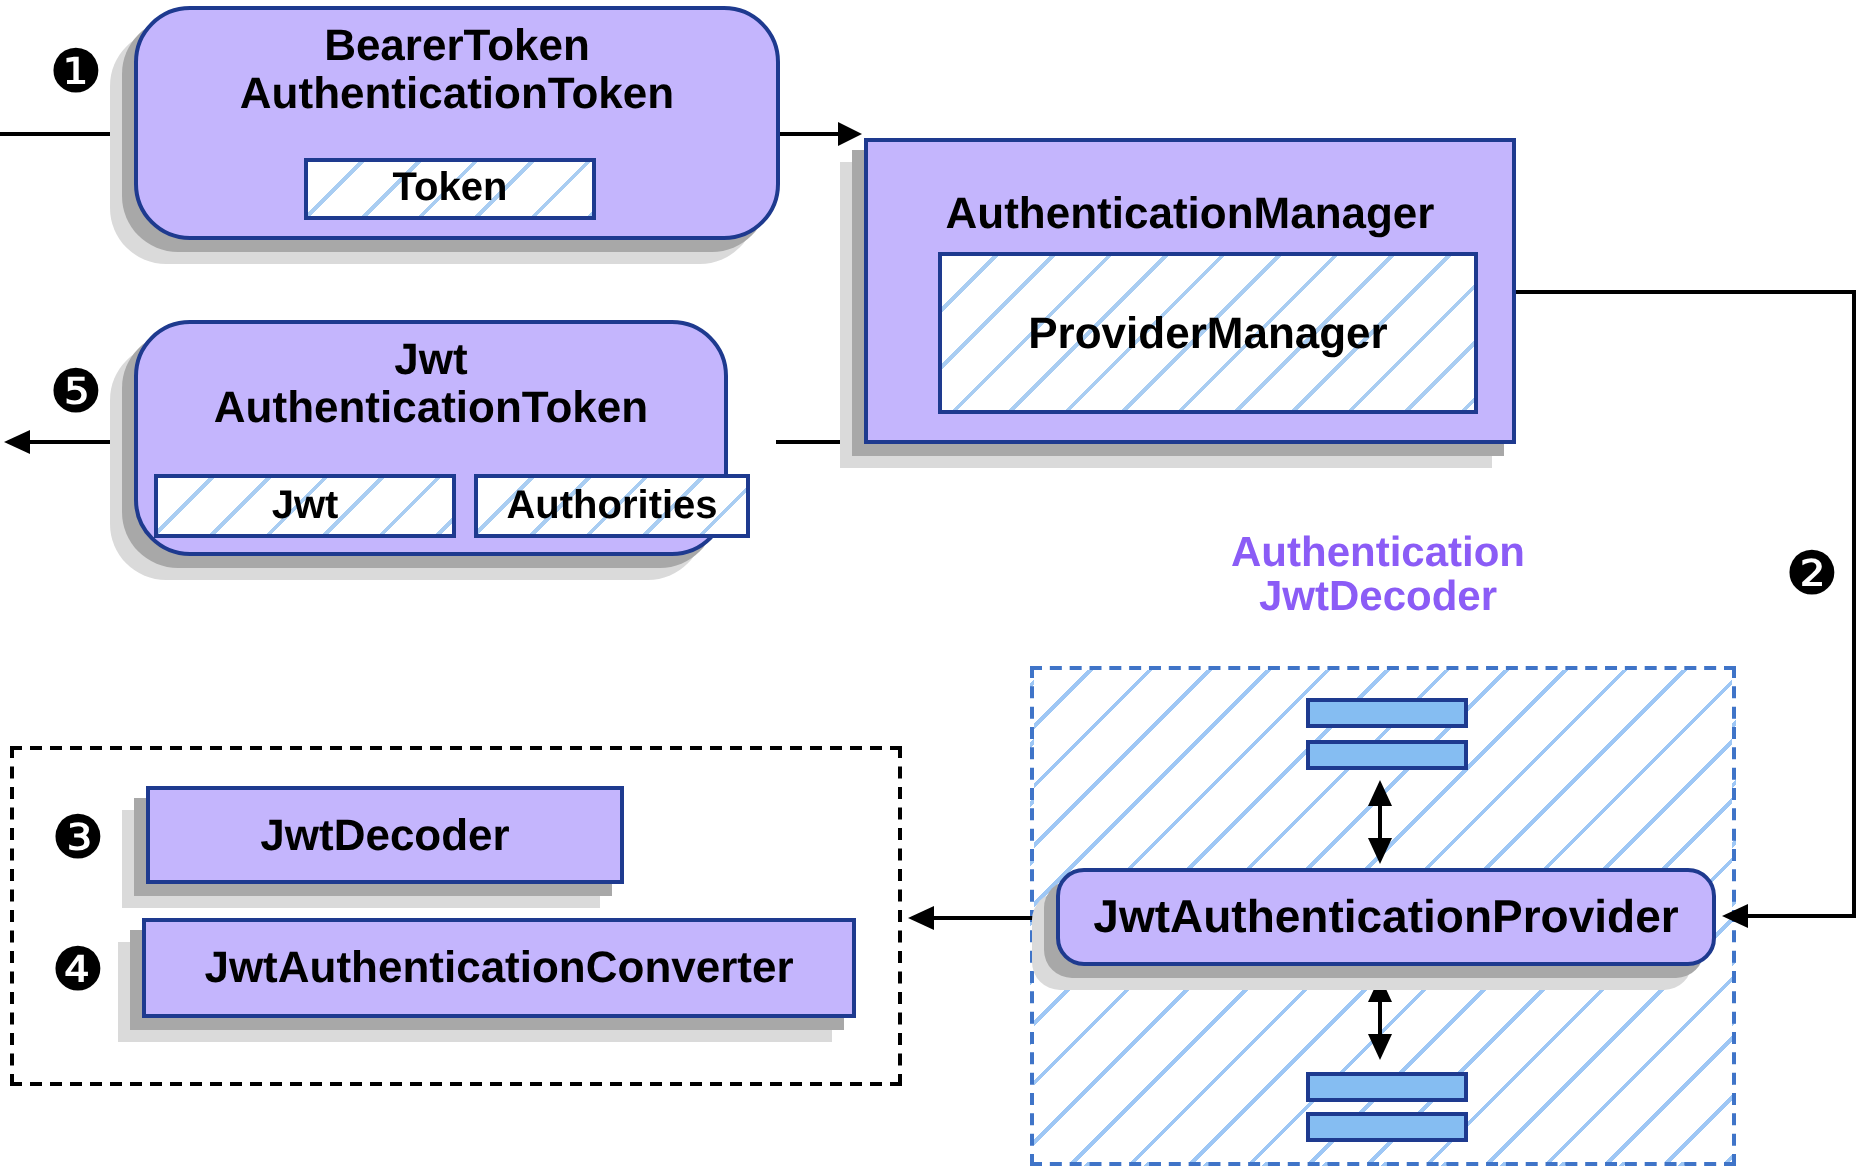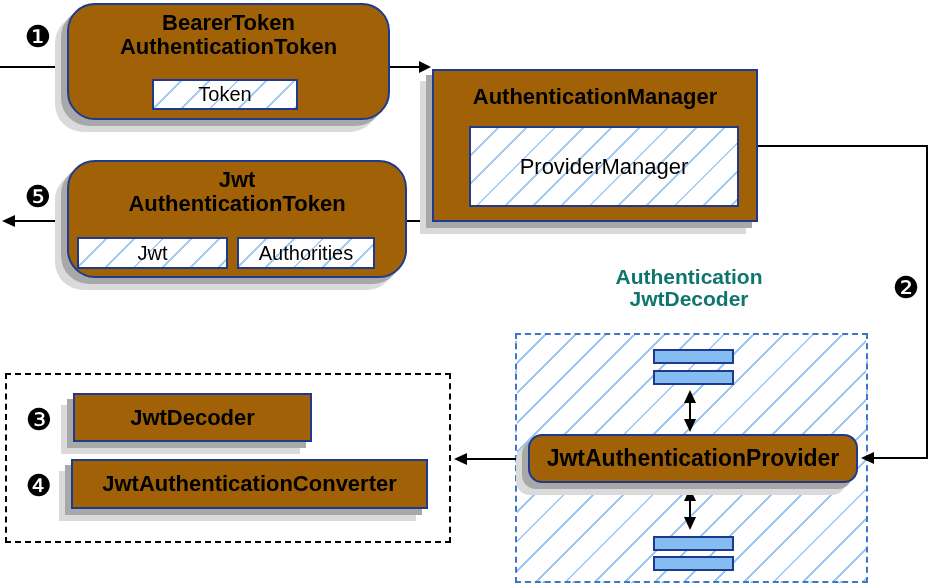--- a/index.html
+++ b/index.html
@@ -3,42 +3,42 @@
 <meta charset="utf-8">
 <style>
   html,body{margin:0;padding:0;background:#fff;}
   body{font-family:"Liberation Sans", sans-serif;}
   .canvas{
     position:relative;width:932px;height:584px;background:#fff;overflow:hidden;
   }
   
   .node{
     position:absolute;box-sizing:border-box;
-    background:#a16207;border:2px solid #1e3a8f;
+    background:#c4b5fd;border:2px solid #1e3a8f;
     box-shadow:-6px 6px 0 #a8a8a8,-12px 12px 0 #dadada;
     color:#000;
   }
   .rounded{border-radius:28px;}
   .node-title{
     font-weight:bold;font-size:22px;line-height:24px;text-align:center;
     padding-top:6px;letter-spacing:0;
   }
-  .node-title.single{padding-top:14px;}
+  .node-title.single{padding-top:14px;margin-top:10px;}
   .center-label{
     display:flex;align-items:center;justify-content:center;
     font-weight:bold;height:100%;
   }
   
   .field{
     position:absolute;box-sizing:border-box;
     background-color:#fff;
     background-image:repeating-linear-gradient(135deg,transparent 0 18px,#a9cdf2 18px 20px);
     border:2px solid #1e3a8f;
     display:flex;align-items:center;justify-content:center;
-    font-weight:normal;font-size:20px;color:#000;
+    font-weight:bold;font-size:20px;color:#000;
   }
   
   .providers-box{
     position:absolute;box-sizing:border-box;
     left:515px;top:333px;width:353px;height:250px;
     border:2px dashed #3f74c8;
     background-color:#fff;
     background-image:repeating-linear-gradient(135deg,transparent 0 19px,#9ec7f5 19px 21px);
   }
   .decoder-box{
@@ -53,21 +53,21 @@
   }
   
   .badge{
     position:absolute;transform:translate(-50%,-50%);
     font-family:"DejaVu Sans", sans-serif;
     font-size:30px;line-height:1;color:#000;
   }
   
   .group-label{
     position:absolute;font-weight:bold;font-size:21px;line-height:22px;
-    text-align:center;color:#0f766e;
+    text-align:center;color:#8b5cf6;
   }
   
   .connectors{
     position:absolute;left:0;top:0;width:932px;height:584px;
     pointer-events:none;
   }
   .connectors line, .connectors polyline{stroke:#000;stroke-width:2;fill:none;}
   .connectors polygon{fill:#000;stroke:none;}
 </style>
 </head>
@@ -119,21 +119,21 @@
       <span>AuthenticationToken</span>
     </div>
     <div class="field" style="left:83px;top:74px;width:146px;height:31px;">Token</div>
   </div>
 
   <div class="node" style="left:432px;top:69px;width:326px;height:153px;">
     <div class="node-title single">AuthenticationManager</div>
     <div class="field" style="left:35px;top:55px;width:270px;height:81px;font-size:22px;">ProviderManager</div>
   </div>
 
-  <div class="node rounded" style="left:67px;top:160px;width:340px;height:118px;">
+  <div class="node rounded" style="left:67px;top:160px;width:297px;height:118px;">
     <div class="node-title">
       <span>Jwt</span><br>
       <span>AuthenticationToken</span>
     </div>
     <div class="field" style="left:8px;top:75px;width:151px;height:32px;">Jwt</div>
     <div class="field" style="left:168px;top:75px;width:138px;height:32px;">Authorities</div>
   </div>
 
   <div class="group-label" style="left:589px;top:266px;width:200px;">
     <span>Authentication</span><br>

